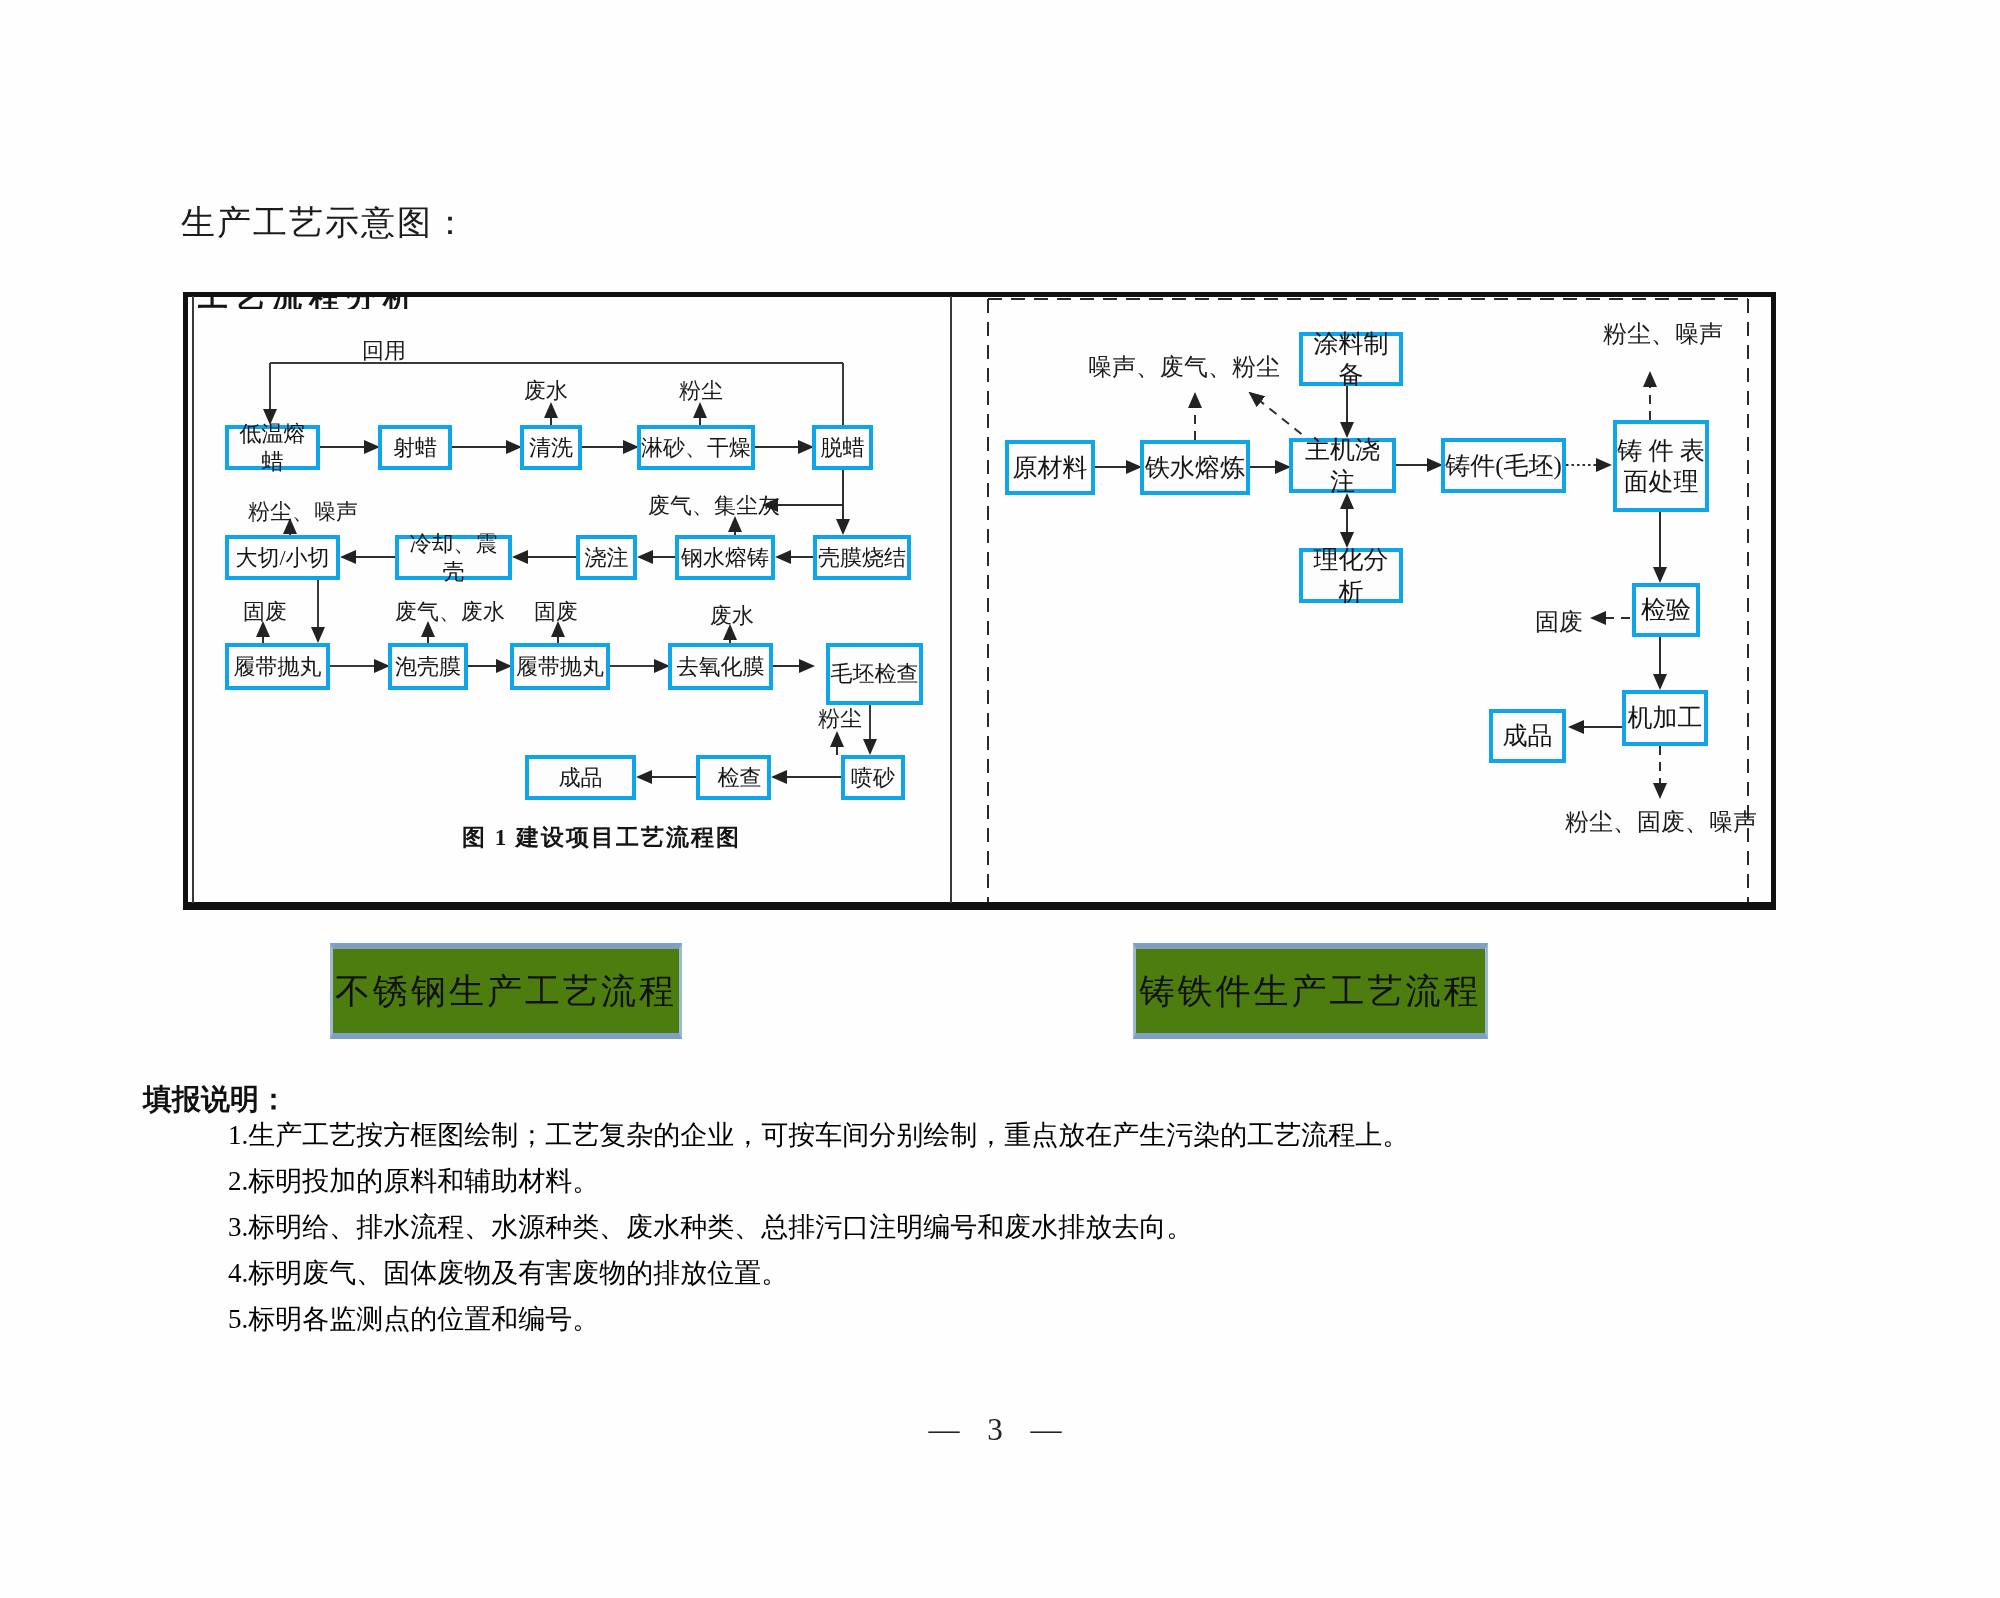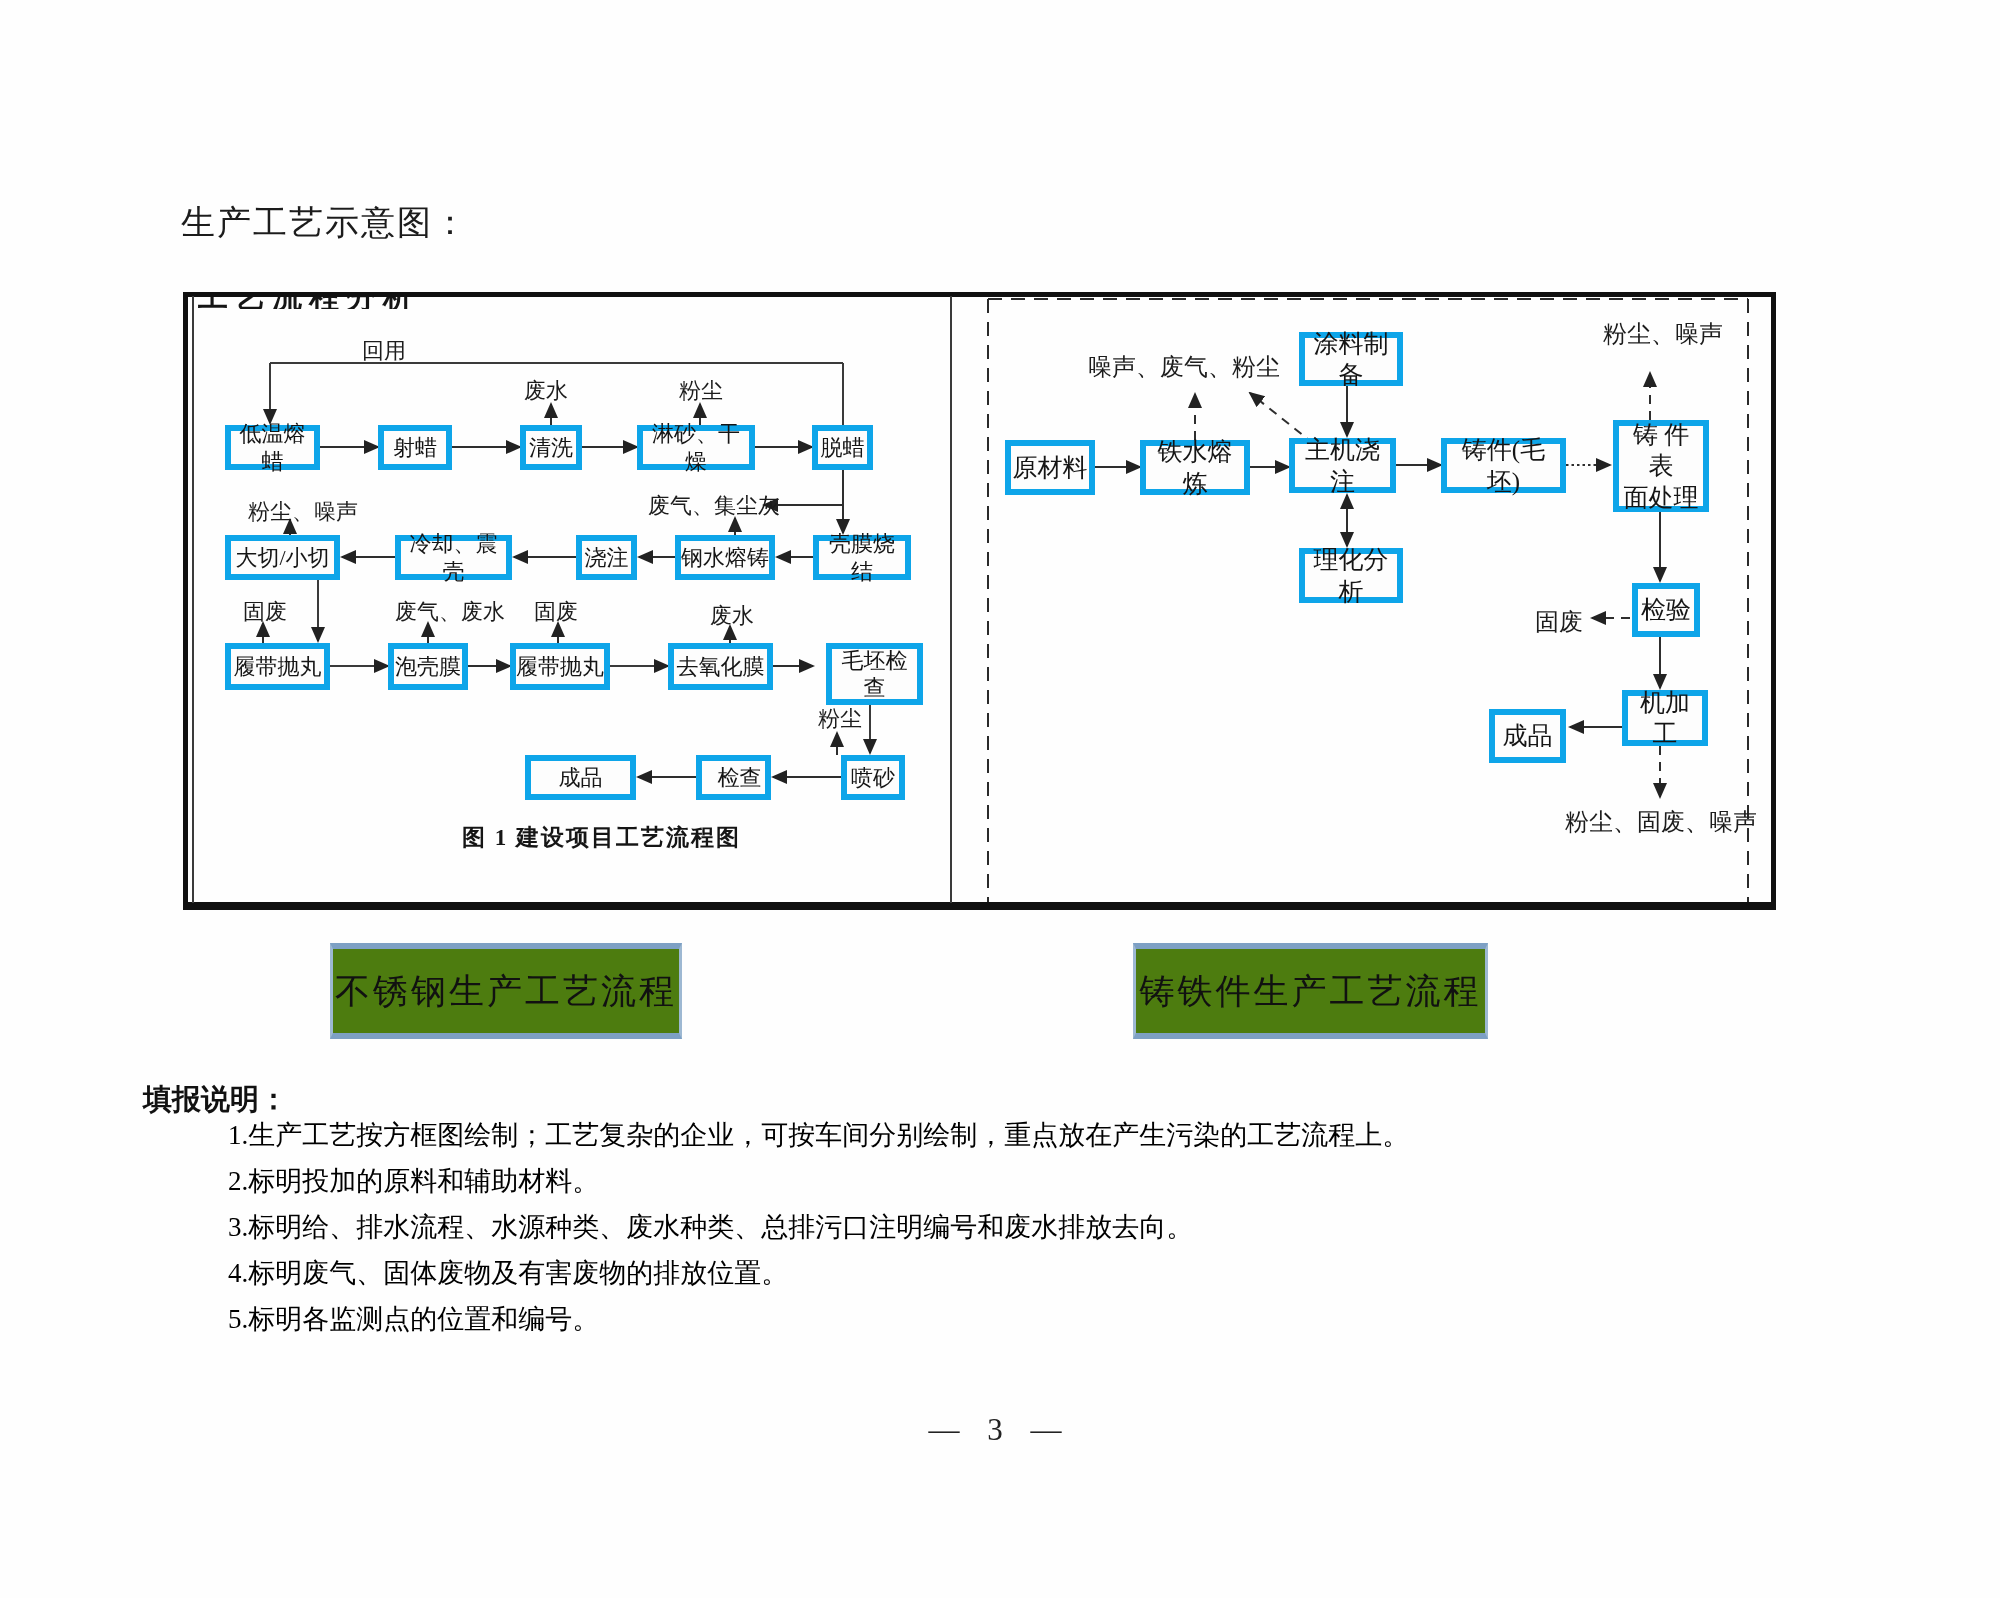--- a/index.html
+++ b/index.html
@@ -5,21 +5,21 @@
   html,body{margin:0;padding:0;background:#ffffff;}
   .page{position:relative;width:2000px;height:1598px;background:#fefefe;overflow:hidden;
         font-family:"Liberation Serif","DejaVu Serif",serif;color:#1c1c1c;}
   .abs{position:absolute;}
   .page-title{left:181px;top:200px;font-size:34px;letter-spacing:2px;}
   .frame{left:183px;top:292px;width:1593px;height:618px;box-sizing:border-box;
          border:5px solid #101010;border-bottom-width:8px;background:transparent;}
   .corner-clip{left:198px;top:297px;width:310px;height:12px;overflow:hidden;}
   .corner-clip span{display:block;margin-top:-20px;font-weight:bold;font-size:30px;letter-spacing:7px;color:#151515;}
   #edges{left:0;top:0;pointer-events:none;}
-  .fnode{position:absolute;box-sizing:border-box;border:6px solid #0ea5e9;background:#fdfdfd;
+  .fnode{position:absolute;box-sizing:border-box;border:4px solid #0ea5e9;background:#fdfdfd;
          display:flex;align-items:center;justify-content:center;text-align:center;
          font-size:22px;color:#151515;white-space:pre-line;line-height:1.25;}
   .fnode.rsz{font-size:25px;}
   .flabel{position:absolute;font-size:22px;color:#1c1c1c;white-space:nowrap;}
   .flabel.rsz{font-size:24px;}
   .fig-caption{left:462px;top:822px;font-size:23px;font-weight:bold;letter-spacing:2px;color:#151515;}
   .blue-box{box-sizing:border-box;border:3px solid #9db8d2;border-top:6px solid #7da0c4;border-bottom:6px solid #7da0c4;
             background:#4d7c0f;display:flex;align-items:center;justify-content:center;
             font-size:35px;letter-spacing:3px;color:#111;}
   .blue-left{left:330px;top:943px;width:352px;height:96px;}

